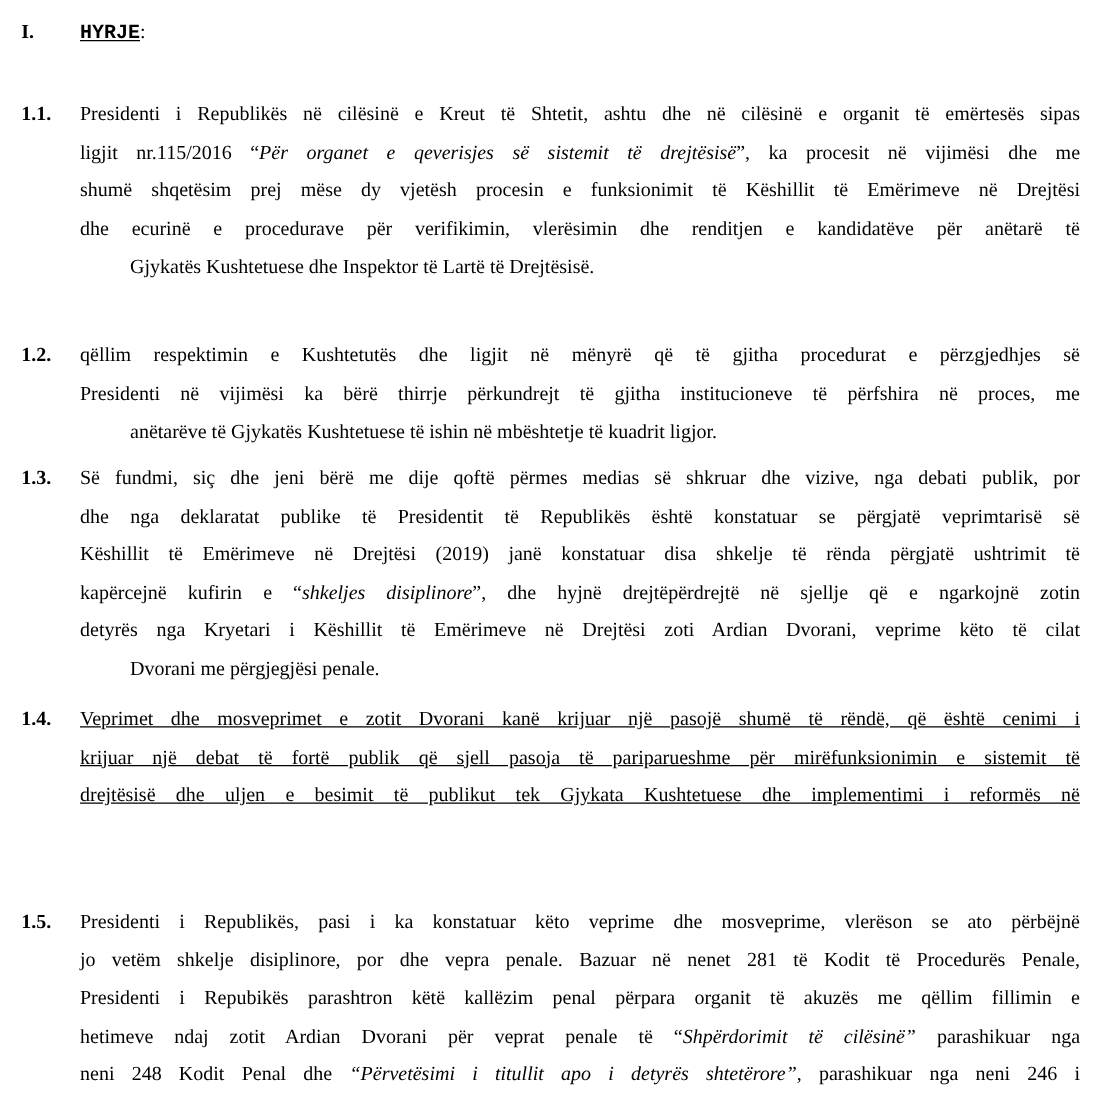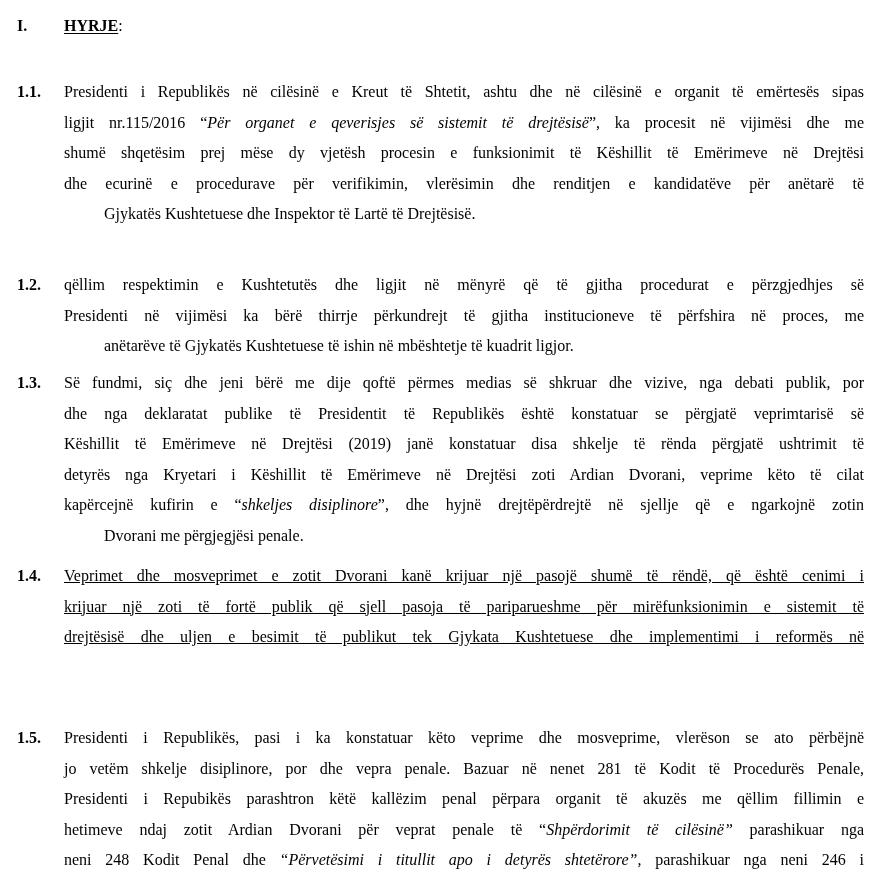--- a/index.html
+++ b/index.html
@@ -38,20 +38,21 @@
     .heading .title {
       position: absolute;
       left: 47px;
       white-space: nowrap;
     }
     .heading .title .t {
       font-weight: bold;
       text-decoration: underline;
       text-decoration-thickness: 1px;
       text-underline-offset: 2px;
+      font-family: Liberation Mono, monospace;
     }
     .para {
       position: absolute;
       left: 17px;
       width: 847px;
     }
     .para .pnum {
       position: absolute;
       left: 0;
       top: 0;
@@ -107,31 +108,31 @@
         <span class="line last"><span>anëtarëve të Gjykatës Kushtetuese të ishin në mbështetje të kuadrit ligjor.</span></span>
       </div>
   </div>
 
   <div class="para" style="top:368px;">
     <span class="pnum">1.3.</span>
     <div class="body">
         <span class="line"><span>Së fundmi, siç dhe jeni bërë me dije qoftë përmes medias së shkruar dhe vizive, nga debati publik, por</span></span>
         <span class="line"><span>dhe nga deklaratat publike të Presidentit të Republikës është konstatuar se përgjatë veprimtarisë së</span></span>
         <span class="line"><span>Këshillit të Emërimeve në Drejtësi (2019) janë konstatuar disa shkelje të rënda përgjatë ushtrimit të</span></span>
+        <span class="line"><span>kapërcejnë kufirin e “</span><i>shkeljes disiplinore</i><span>”, dhe hyjnë drejtëpërdrejtë në sjellje që e ngarkojnë zotin</span></span>
         <span class="line"><span>detyrës nga Kryetari i Këshillit të Emërimeve në Drejtësi zoti Ardian Dvorani, veprime këto të cilat</span></span>
-        <span class="line"><span>kapërcejnë kufirin e “</span><i>shkeljes disiplinore</i><span>”, dhe hyjnë drejtëpërdrejtë në sjellje që e ngarkojnë zotin</span></span>
         <span class="line last"><span>Dvorani me përgjegjësi penale.</span></span>
       </div>
   </div>
 
   <div class="para" style="top:561px;text-decoration:underline;">
     <span class="pnum">1.4.</span>
     <div class="body">
         <span class="line"><span>Veprimet dhe mosveprimet e zotit Dvorani kanë krijuar një pasojë shumë të rëndë, që është cenimi i</span></span>
-        <span class="line"><span>krijuar një zoti të fortë publik që sjell pasoja të pariparueshme për mirëfunksionimin e sistemit të</span></span>
+        <span class="line"><span>krijuar një debat të fortë publik që sjell pasoja të pariparueshme për mirëfunksionimin e sistemit të</span></span>
         <span class="line"><span>drejtësisë dhe uljen e besimit të publikut tek Gjykata Kushtetuese dhe implementimi i reformës në</span></span>
       </div>
   </div>
 
   <div class="para" style="top:723px;">
     <span class="pnum">1.5.</span>
     <div class="body">
         <span class="line"><span>Presidenti i Republikës, pasi i ka konstatuar këto veprime dhe mosveprime, vlerëson se ato përbëjnë</span></span>
         <span class="line"><span>jo vetëm shkelje disiplinore, por dhe vepra penale. Bazuar në nenet 281 të Kodit të Procedurës Penale,</span></span>
         <span class="line"><span>Presidenti i Repubikës parashtron këtë kallëzim penal përpara organit të akuzës me qëllim fillimin e</span></span>

